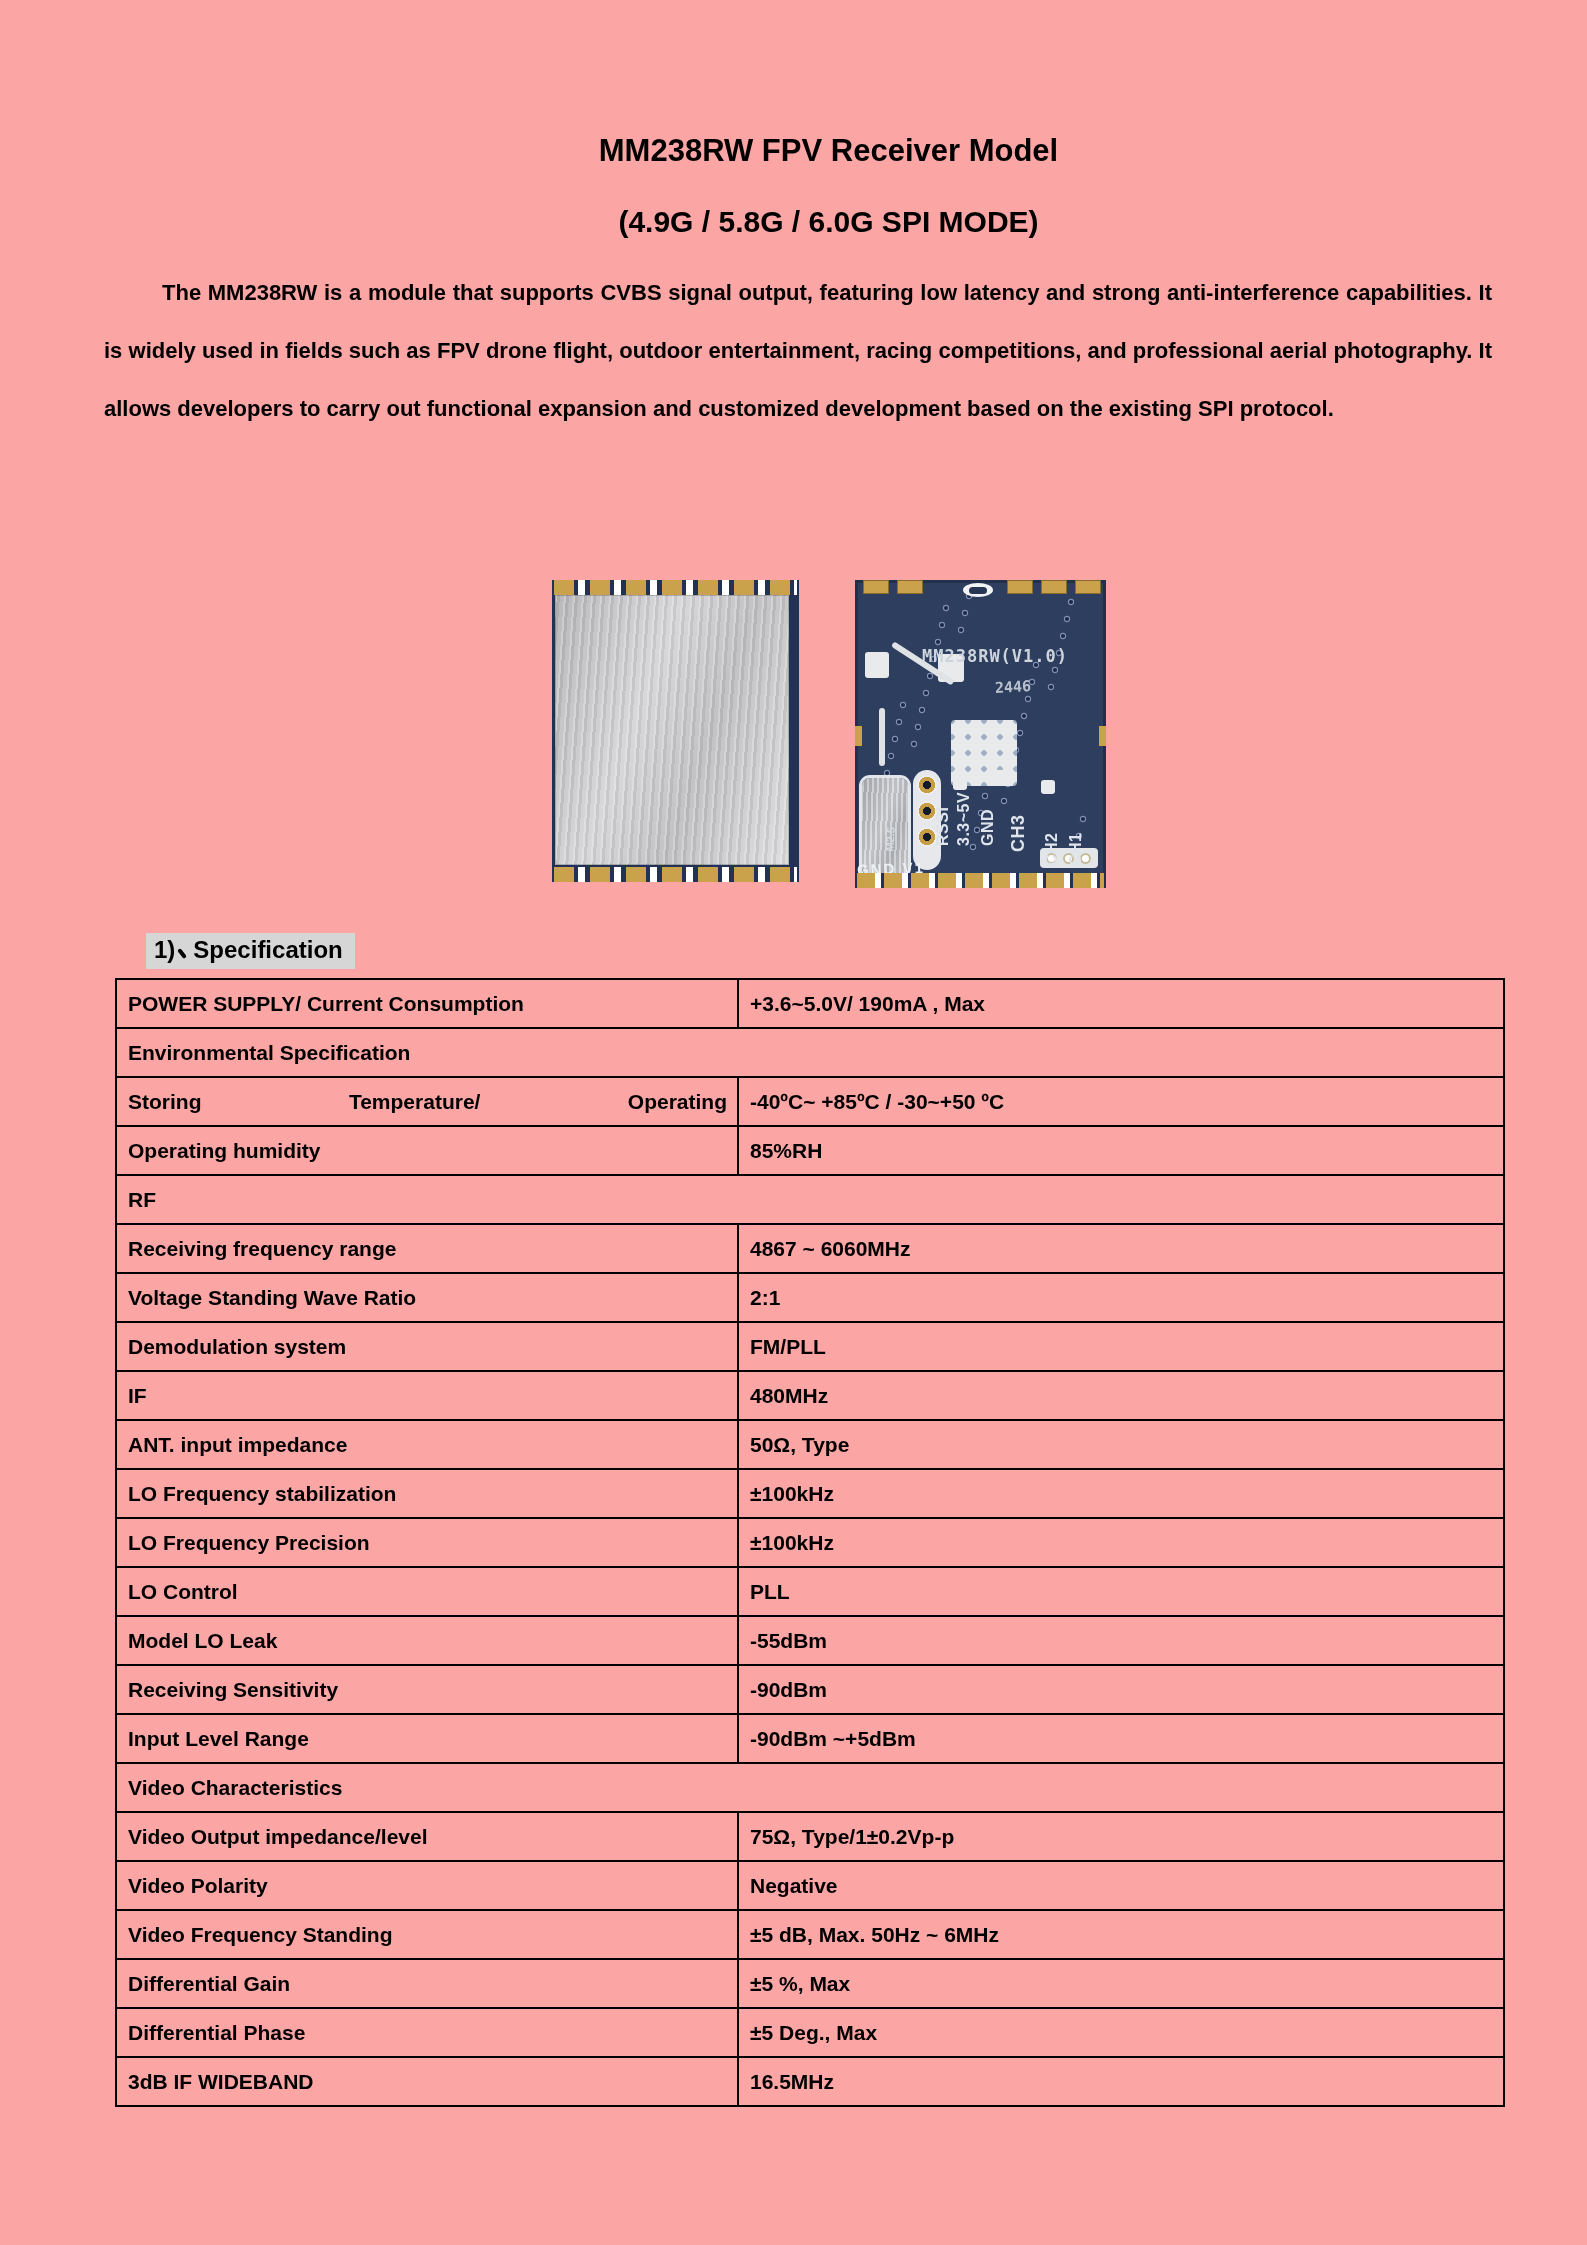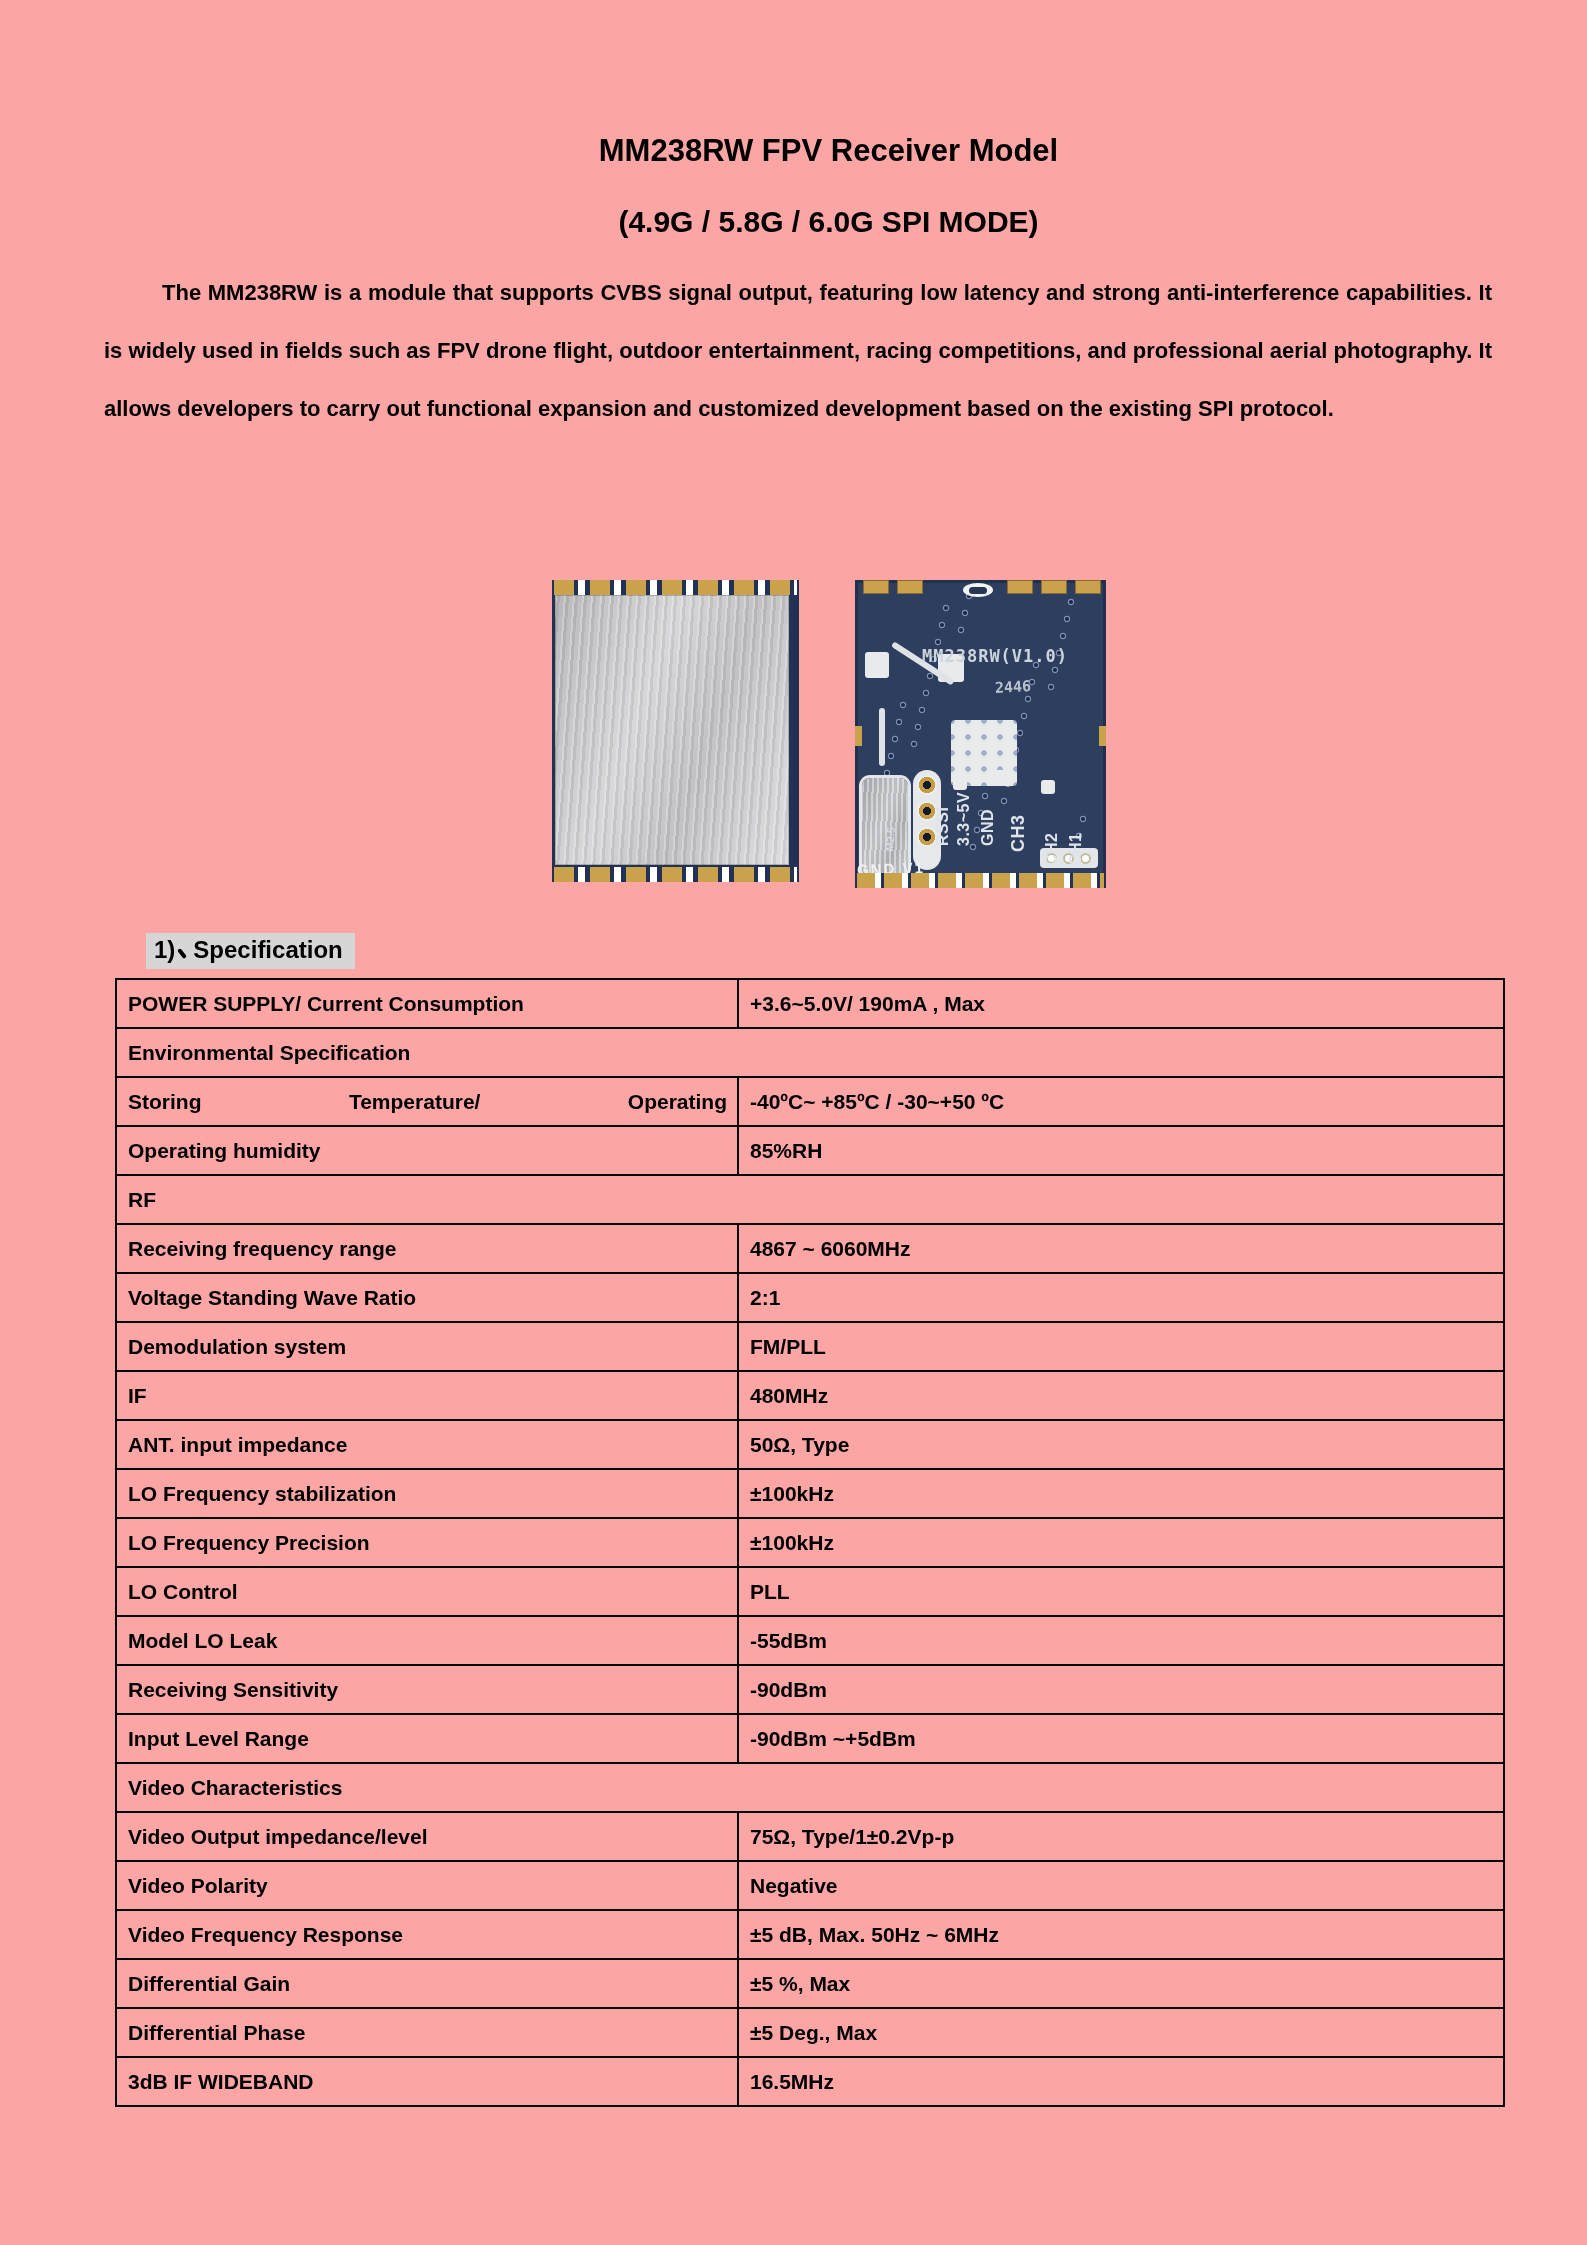--- a/index.html
+++ b/index.html
@@ -286,21 +286,21 @@
         </tr>
         <tr>
           <td>Video Output impedance/level</td>
           <td>75Ω, Type/1±0.2Vp-p</td>
         </tr>
         <tr>
           <td>Video Polarity</td>
           <td>Negative</td>
         </tr>
         <tr>
-          <td>Video Frequency Response</td>
+          <td>Video Frequency Standing</td>
           <td>±5 dB, Max. 50Hz ~ 6MHz</td>
         </tr>
         <tr>
           <td>Differential Gain</td>
           <td>±5 %, Max</td>
         </tr>
         <tr>
           <td>Differential Phase</td>
           <td>±5 Deg., Max</td>
         </tr>

